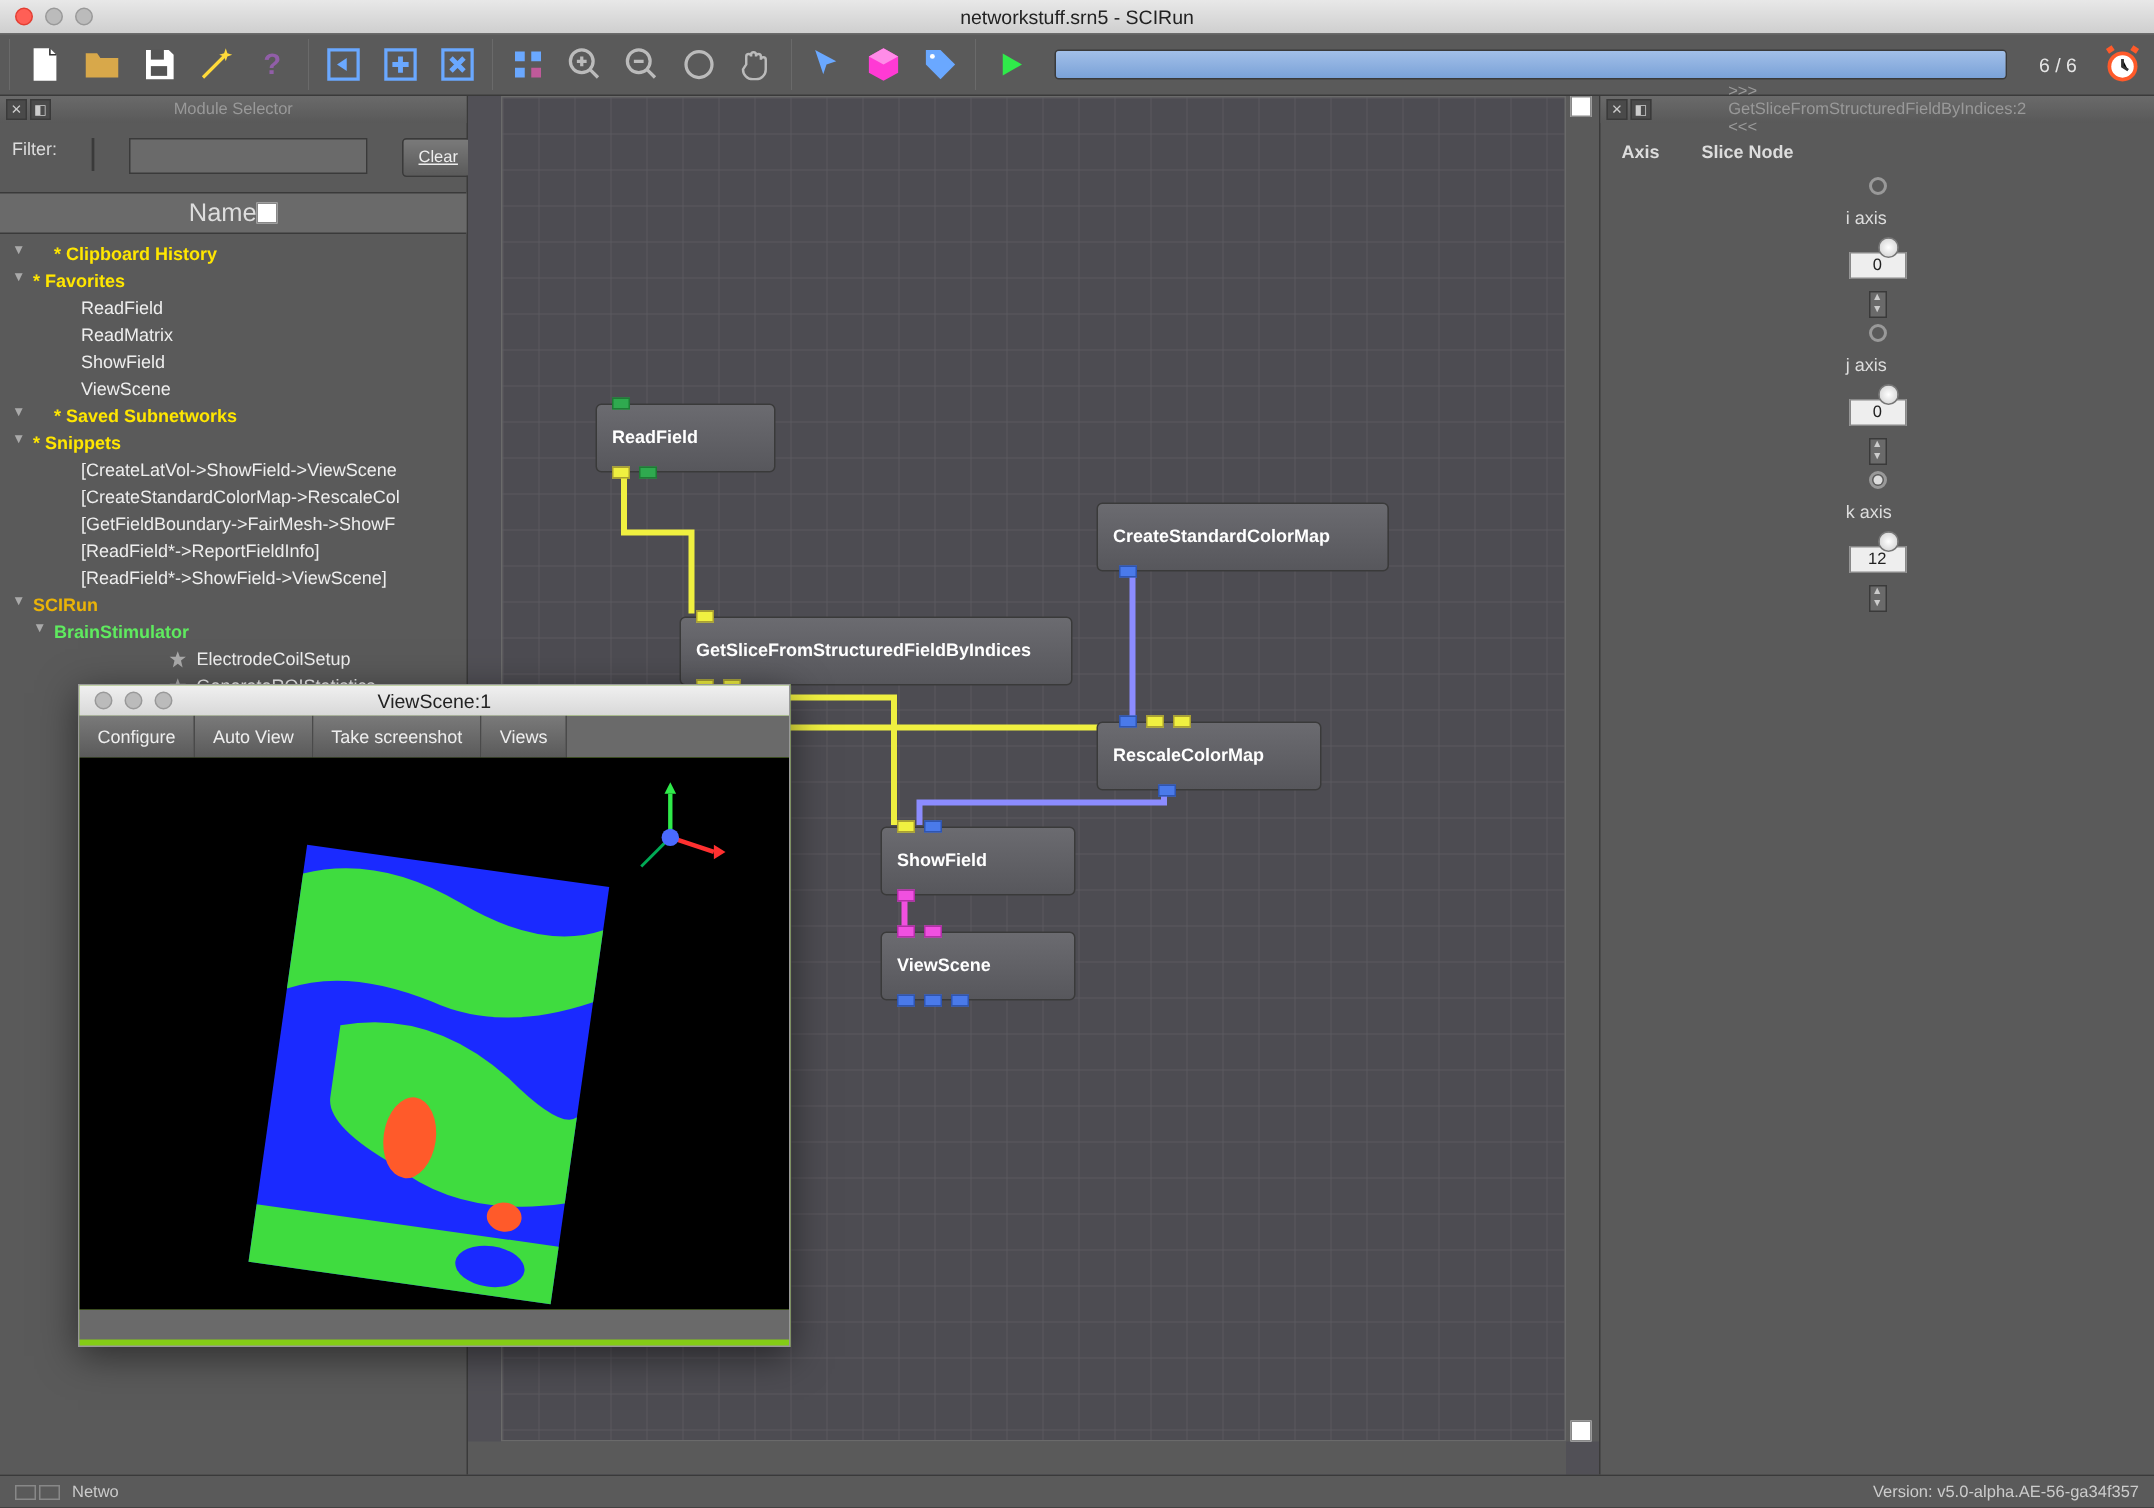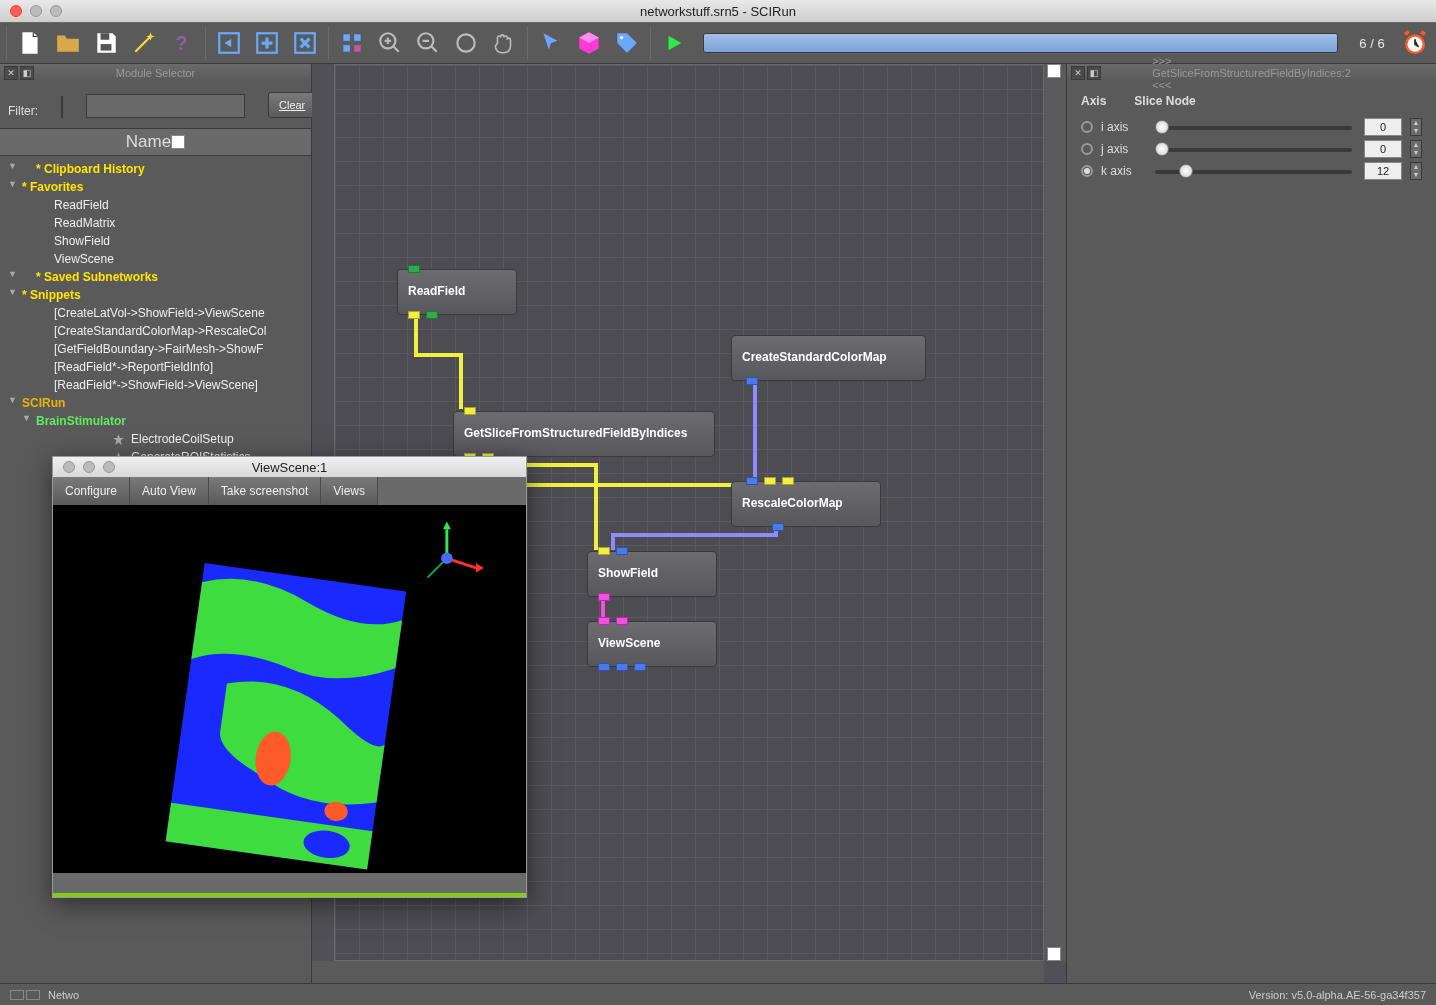--- a/index.html
+++ b/index.html
@@ -26,21 +26,21 @@
 
 .main{display:flex;height:calc(100% - 22px - 42px - 22px);}
 
 
 .leftpanel{width:312px;background:#5a5a5a;display:flex;flex-direction:column;border-right:1px solid #3a3a3a;}
 .panel-hdr{height:18px;background:linear-gradient(#6a6a6a,#595959);display:flex;align-items:center;padding-left:4px;font-size:11px;color:#999;position:relative;}
 .panel-hdr .ctrls{display:flex;gap:2px;}
 .pctrl{width:14px;height:14px;background:#4a4a4a;border:1px solid #3a3a3a;display:flex;align-items:center;justify-content:center;font-size:9px;color:#ccc;}
 .panel-hdr-title{position:absolute;left:50%;transform:translateX(-50%);}
 
-.filterbar{padding:10px 8px;display:flex;gap:23px;align-items:flex-end;}
+.filterbar{padding:10px 8px;display:flex;gap:23px;align-items:flex-start;}
 .filterbar label{font-size:12px;color:#ddd;}
 .filter-dd{width:14px;height:22px;background:#6a6a6a;border:1px solid #3a3a3a;}
 .filter-input{flex:1;height:24px;background:#6a6a6a;border:1px solid #3a3a3a;color:#eee;padding:0 4px;}
 .clear-btn{height:26px;padding:0 10px;background:linear-gradient(#7a7a7a,#5a5a5a);border:1px solid #3a3a3a;color:#eee;font-size:11px;border-radius:3px;text-decoration:underline;}
 
 .tree-hdr{background:#6a6a6a;border-top:1px solid #3a3a3a;border-bottom:1px solid #3a3a3a;padding:3px 8px;font-size:17px;color:#ddd;display:flex;align-items:center;justify-content:center;}
 .tree{flex:1;overflow:hidden;padding:4px 0;font-size:12px;line-height:1.5;}
 .tree-item{padding-left:22px;color:#eee;white-space:nowrap;cursor:pointer;}
 .tree-item.cat{padding-left:22px;color:#ffe600;font-weight:bold;position:relative;}
 .tree-item.cat::before{content:"▼";position:absolute;left:8px;font-size:9px;color:#aaa;}
@@ -67,21 +67,21 @@
 .port.magenta{background:#f050e0;border:1px solid #b02fa6;}
 .port.green{background:#2faa4f;border:1px solid #1f7a35;}
 
 .wire{position:absolute;pointer-events:none;}
 
 
 .rightpanel{width:370px;background:#5a5a5a;display:flex;flex-direction:column;border-left:1px solid #3a3a3a;}
 .rightbody{padding:12px 14px;font-size:12px;color:#ddd;}
 .axcols{display:flex;gap:28px;margin-bottom:10px;}
 .ax-head{font-weight:bold;}
-.axrow{display:flex;align-items:center;gap:8px;margin-bottom:4px;}
+.axrow{display:flex;align-items:center;gap:8px;margin-bottom:4px;flex-direction:column;}
 .radio{width:12px;height:12px;border-radius:50%;border:2px solid #999;display:inline-block;}
 .radio.checked::after{content:"";display:block;width:6px;height:6px;background:#ddd;border-radius:50%;margin:1px;}
 .slider{flex:1;height:10px;position:relative;margin:0 4px;}
 .slider .track{position:absolute;top:4px;left:0;right:0;height:4px;background:#3a3a3a;border-radius:2px;}
 .slider .thumb{position:absolute;top:-2px;width:14px;height:14px;background:radial-gradient(#fff,#ccc);border:1px solid #777;border-radius:50%;}
 .spin{width:38px;height:18px;background:#eee;border:1px solid #888;color:#222;font-size:11px;display:flex;align-items:center;justify-content:center;}
 .spin-btns{width:12px;height:18px;background:#6a6a6a;border:1px solid #3a3a3a;display:flex;flex-direction:column;}
 .spin-btns div{flex:1;font-size:7px;color:#ccc;text-align:center;line-height:8px;}
 
 

